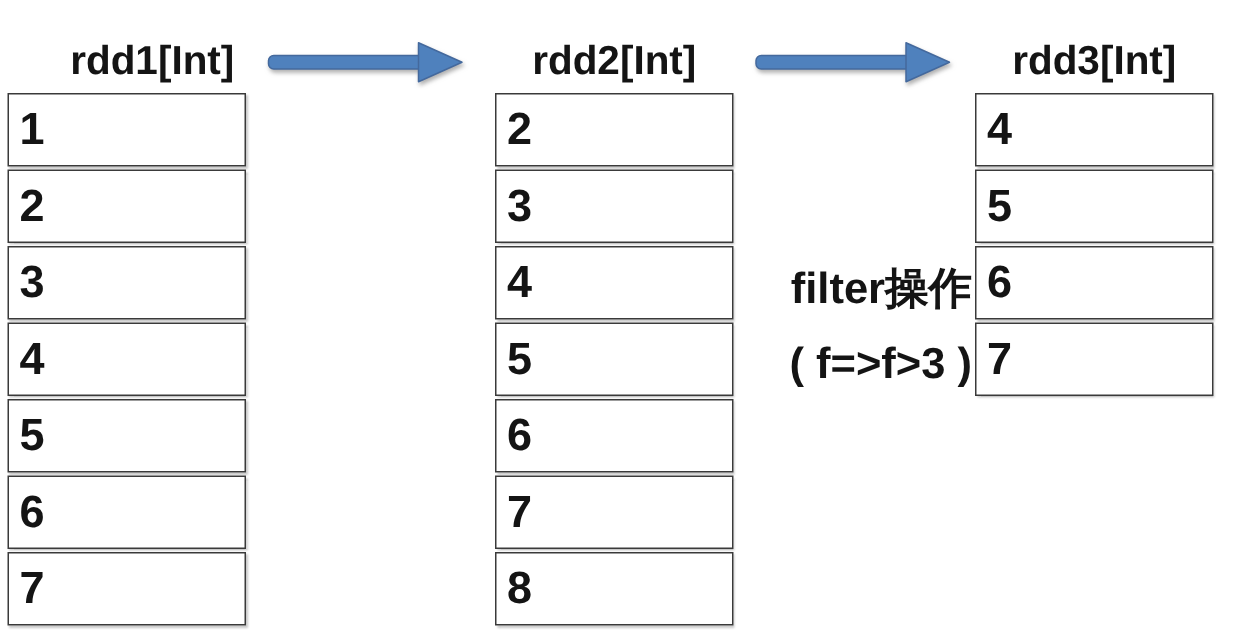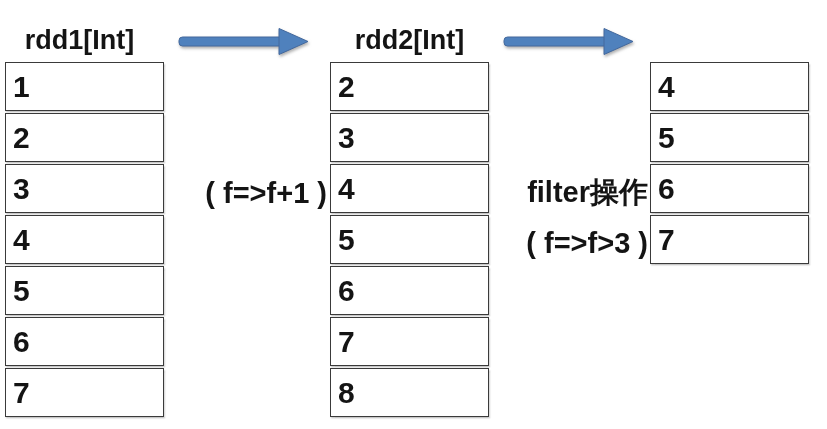--- a/index.html
+++ b/index.html
@@ -16,21 +16,21 @@
     position: absolute;
     top: 22px;
     height: 36px;
     display: flex;
     align-items: center;
     justify-content: center;
     font-size: 27px;
     font-weight: bold;
     white-space: nowrap;
   }
-  .hdr-1 { left: 0;   width: 159px; }
+  .hdr-1 { left: 22px;   width: 159px; }
   .hdr-2 { left: 330px; width: 159px; text-align: center; }
   .hdr-3 { left: 650px; width: 159px; }
 
   .rdd-table {
     position: absolute;
     top: 62px;
     width: 159px;
     display: flex;
     flex-direction: column;
     gap: 2px;
@@ -83,20 +83,21 @@
   .op-map    { right: 500px; }
   .op-filter { right: 179px; }
 </style>
 </head>
 <body>
 
 <div class="canvas">
 
   <div class="rdd-header hdr-1">rdd1[Int]</div>
   <div class="rdd-header hdr-2">rdd2[Int]</div>
+  <div class="rdd-header hdr-3">rdd3[Int]</div>
 
   <div class="arrow arrow-1">
     <svg width="132" height="31" viewBox="0 0 132 31">
       <rect x="1" y="11" width="104" height="9" rx="3.5" fill="#4f81bd" stroke="#44699d" stroke-width="1"></rect>
       <path d="M101 2.5 L130 15.5 L101 28.5 Z" fill="#4f81bd" stroke="#44699d" stroke-width="1" stroke-linejoin="round"></path>
     </svg>
   </div>
   <div class="arrow arrow-2">
     <svg width="132" height="31" viewBox="0 0 132 31">
       <rect x="1" y="11" width="104" height="9" rx="3.5" fill="#4f81bd" stroke="#44699d" stroke-width="1"></rect>
@@ -125,20 +126,19 @@
   </div>
 
   <div class="rdd-table tbl-3">
     <div class="cell">4</div>
     <div class="cell">5</div>
     <div class="cell">6</div>
     <div class="cell">7</div>
   </div>
 
   <div class="op-label op-map">
-    <div class="op-line">( f=&gt;f+1 )</div>
   </div>
   <div class="op-label op-filter">
     <div class="op-line">filter操作</div>
     <div class="op-line">( f=&gt;f&gt;3 )</div>
   </div>
 
 </div>
 
 </body></html>

